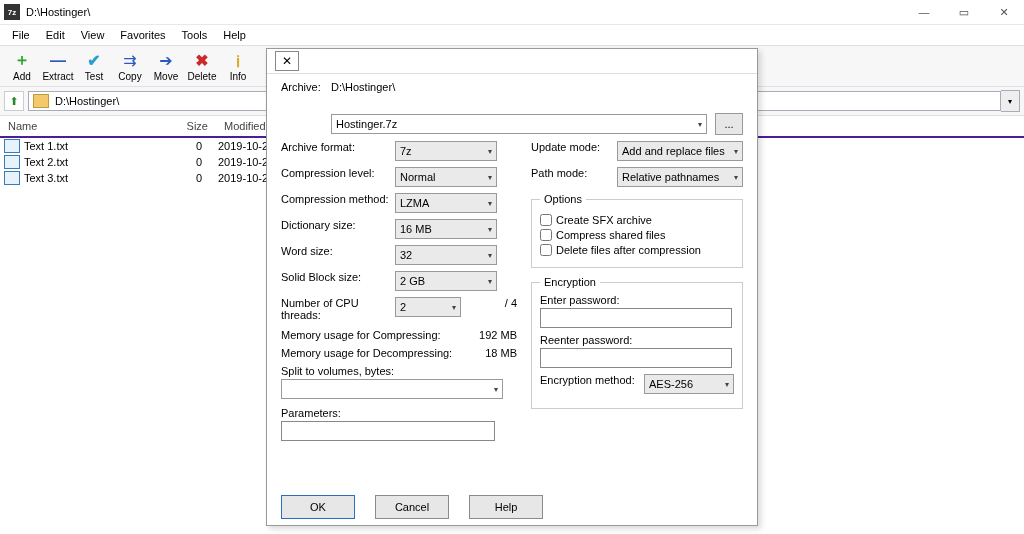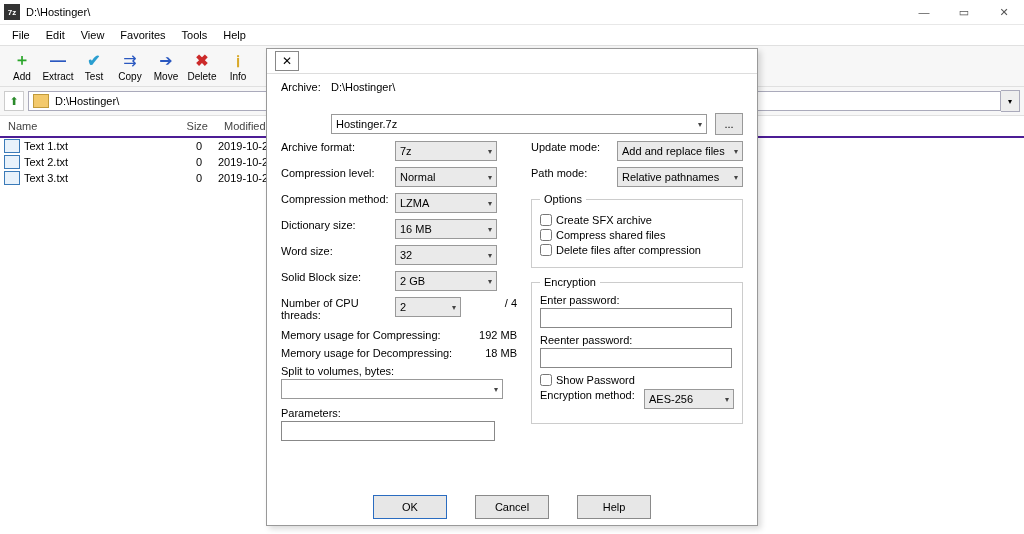--- a/index.html
+++ b/index.html
@@ -41,21 +41,21 @@
   .cbx .arrow { font-size:8px; color:#444; }
   .txt { height:18px; border:1px solid #888; background:#fff; padding:0 3px; }
   .browse { width:26px; height:20px; border:1px solid #999; background:#e7e7e7; display:flex; align-items:center; justify-content:center; margin-left:8px;}
   .cols { display:flex; }
   .colL { width:236px; }
   .colR { flex:1; padding-left:14px; }
   fieldset { border:1px solid #ccc; margin:6px 0 8px 0; padding:6px 8px 8px 8px; }
   legend { padding:0 4px; }
   .chk { display:flex; align-items:center; margin:3px 0; }
   .chk input { margin:0 4px 0 0; width:12px; height:12px;}
-  .dlg-buttons { position:absolute; left:0; right:0; bottom:0; height:36px; display:flex; align-items:center; justify-content:center; padding:0 14px; gap:28px;}
+  .dlg-buttons { position:absolute; left:0; right:0; bottom:0; height:36px; display:flex; align-items:center; justify-content:flex-start; padding:0 14px; gap:20px;}
   .btn { width:72px; height:22px; border:1px solid #8a8a8a; background:#e7e7e7; display:flex; align-items:center; justify-content:center; }
   .btn.primary { border:1.5px solid #2a6cc0; }
 </style>
 </head>
 <body>
 
 <div class="window">
 
   <div class="titlebar">
     <div class="logo">7z</div>
@@ -269,24 +269,20 @@
                   <span>Delete files after compression</span>
                 </label>
             </fieldset>
 
             <fieldset>
               <legend>Encryption</legend>
               <div>Enter password:</div>
               <div class="txt" style="width:184px;margin:2px 0 6px 0"></div>
               <div>Reenter password:</div>
               <div class="txt" style="width:184px;margin:2px 0 6px 0"></div>
-              <label class="chk">
-                  <input type="checkbox" style="">
-                  <span>Show Password</span>
-                </label>
               <div class="row" style="margin-top:2px">
                   <div style="flex:1">Encryption method:</div>
                   <div class="cbx" style="width:80px">
                     <span>AES-256</span>
                     <span class="arrow">▾</span>
                   </div>
                 </div>
             </fieldset>
           </div>
         </div>

